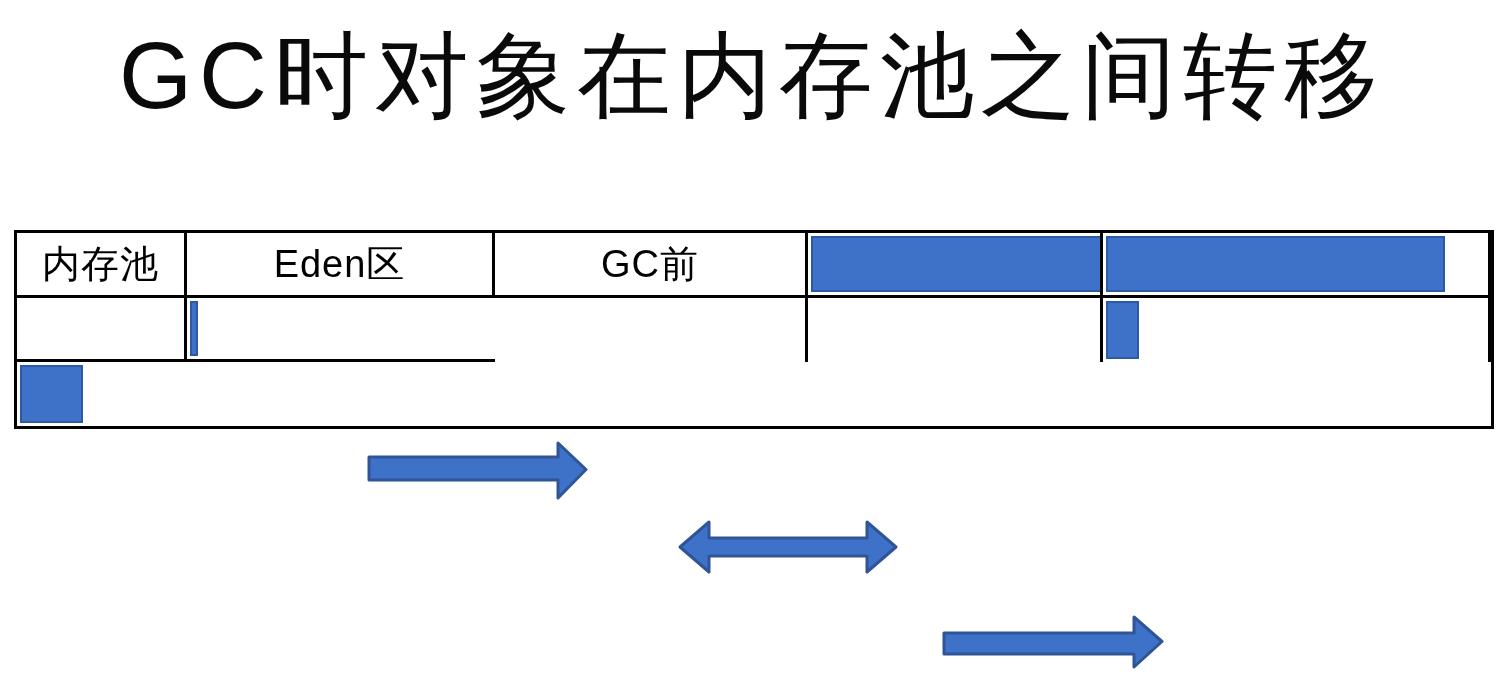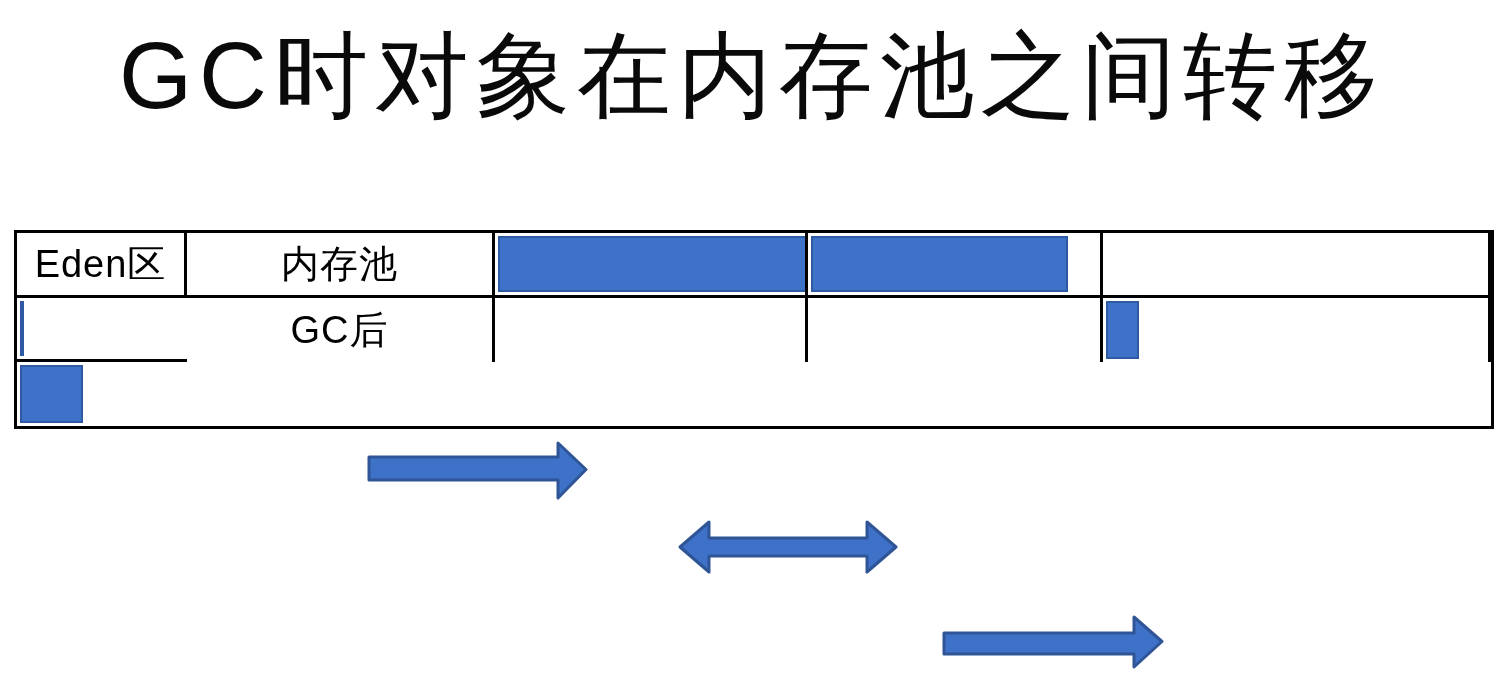--- a/index.html
+++ b/index.html
@@ -79,42 +79,42 @@
 </head>
 <body>
 
 <div class="page">
 
   <div class="title">GC时对象在内存池之间转移</div>
 
   <div class="gc-table">
 
     <div class="cell">
+      <span class="lbl">内存池</span>
+    </div>
+    <div class="cell">
       <span class="lbl">Eden区</span>
     </div>
+
     <div class="cell">
-      <span class="lbl">内存池</span>
+      <span class="lbl">GC前</span>
     </div>
-
     <div class="cell">
       <div class="bar" style="width: 100%;"></div>
     </div>
     <div class="cell">
       <div class="bar" style="width: 88%;"></div>
     </div>
     <div class="cell">
       
     </div>
     <div class="cell last-col">
       <div class="bar" style="width: 2.6%;"></div>
     </div>
 
-    <div class="cell last-row">
-      <span class="lbl">GC后</span>
-    </div>
     <div class="cell last-row">
       
     </div>
     <div class="cell last-row">
       
     </div>
     <div class="cell last-row">
       <div class="bar" style="width: 8.5%;"></div>
     </div>
     <div class="cell last-row last-col">

